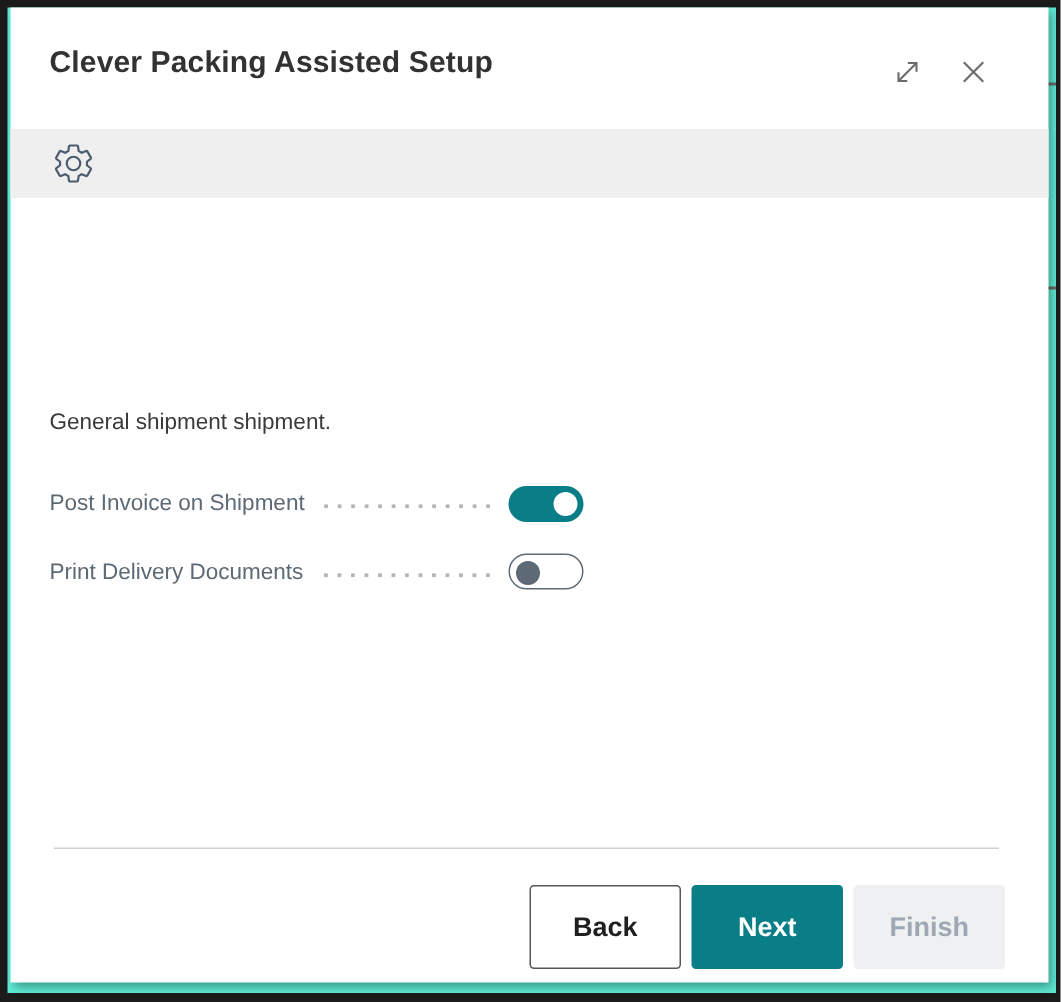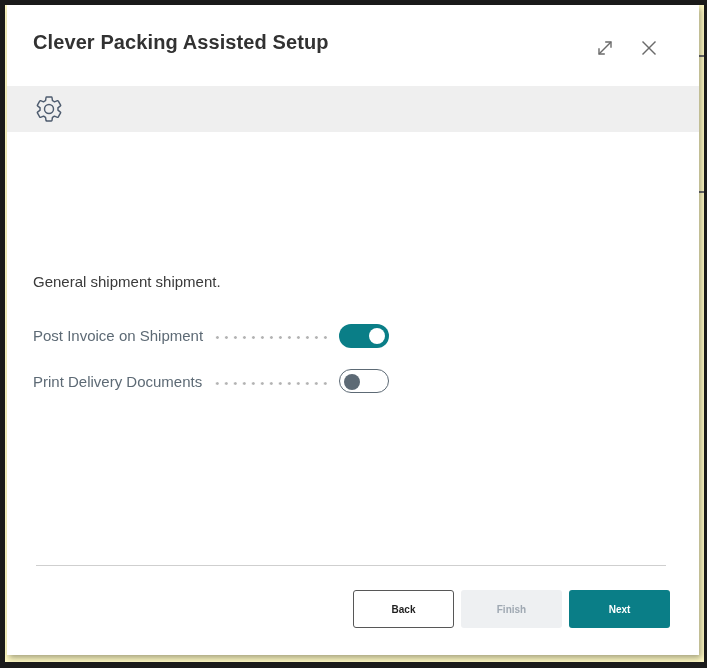--- a/index.html
+++ b/index.html
@@ -1,21 +1,21 @@
 <!DOCTYPE html>
 <html><head>
 <meta charset="utf-8">
 <style>
   * { margin:0; padding:0; box-sizing:border-box; }
   html,body { width:707px; height:668px; font-family:"Liberation Sans", sans-serif; }
 
   .stage { position:relative; width:707px; height:668px; background:#1b1b1b; overflow:hidden; }
 
   
-  .backdrop { position:absolute; left:5px; top:5px; width:699px; height:657px; background:#fef9c3; }
+  .backdrop { position:absolute; left:5px; top:5px; width:699px; height:657px; background:#5eead4; }
   .backdrop-tick { position:absolute; right:0; width:6px; height:2px; background:#6a6a6a; }
   .tick-1 { top:50px; }
   .tick-2 { top:186px; }
 
   .dialog { position:absolute; left:2px; top:0; width:692px; height:650px; background:#ffffff;
             box-shadow:2px 3px 6px rgba(0,0,0,0.35); }
 
   
   .dialog-title { position:absolute; left:26px; top:26px; font-size:20px; font-weight:600;
                   color:#323232; letter-spacing:0.1px; white-space:nowrap; }
@@ -39,22 +39,22 @@
   .toggle { position:relative; flex:none; width:50px; height:24px; border-radius:12px; cursor:pointer; }
   .toggle .knob { position:absolute; border-radius:50%; }
   .toggle.on { background:#0a7e87; }
   .toggle.on .knob { width:16px; height:16px; top:4px; right:4px; background:#ffffff; }
   .toggle.off { background:#ffffff; border:1.5px solid #5d6a75; }
   .toggle.off .knob { width:16px; height:16px; top:3.5px; left:3.5px; background:#5d6a75; }
 
   
   .footer-separator { position:absolute; left:29px; top:560px; width:630px; height:1px; background:#cfcfcf; }
   .footer-buttons { position:absolute; top:585px; right:29px; display:flex; gap:7px; }
-  .btn { height:38px; min-width:101px; padding:0 18px; font-family:"Liberation Sans", sans-serif;
-         font-size:10px; font-weight:600; border-radius:3px; border:none; cursor:pointer;
+  .btn { height:56px; min-width:101px; padding:0 18px; font-family:"Liberation Sans", sans-serif;
+         font-size:18px; font-weight:600; border-radius:3px; border:none; cursor:pointer;
          display:flex; align-items:center; justify-content:center; }
   .btn.secondary { background:#ffffff; border:1px solid #575757; color:#1f1f1f; }
   .btn.primary   { background:#0a7e87; color:#ffffff; }
   .btn.disabled  { background:#eef0f2; color:#9fa8b2; cursor:default; }
 
   svg { display:block; }
 </style>
 </head>
 <body>
 
@@ -106,19 +106,19 @@
           <span class="leader-dots"></span>
           <span class="toggle off" role="switch">
               <span class="knob"></span>
             </span>
         </div>
       </div>
 
       <div class="footer-separator"></div>
       <div class="footer-buttons">
         <button class="btn secondary">Back</button>
+        <button class="btn primary">Next</button>
         <button class="btn disabled" disabled="">Finish</button>
-        <button class="btn primary">Next</button>
       </div>
 
     </div>
   </div>
 </div>
 
 </body></html>

